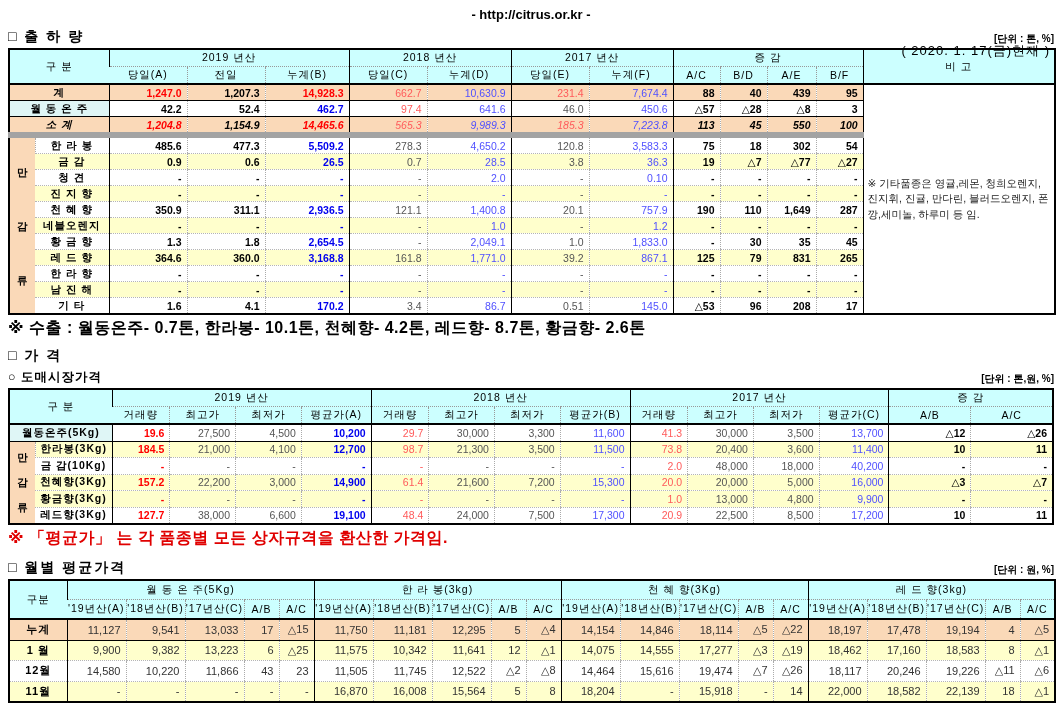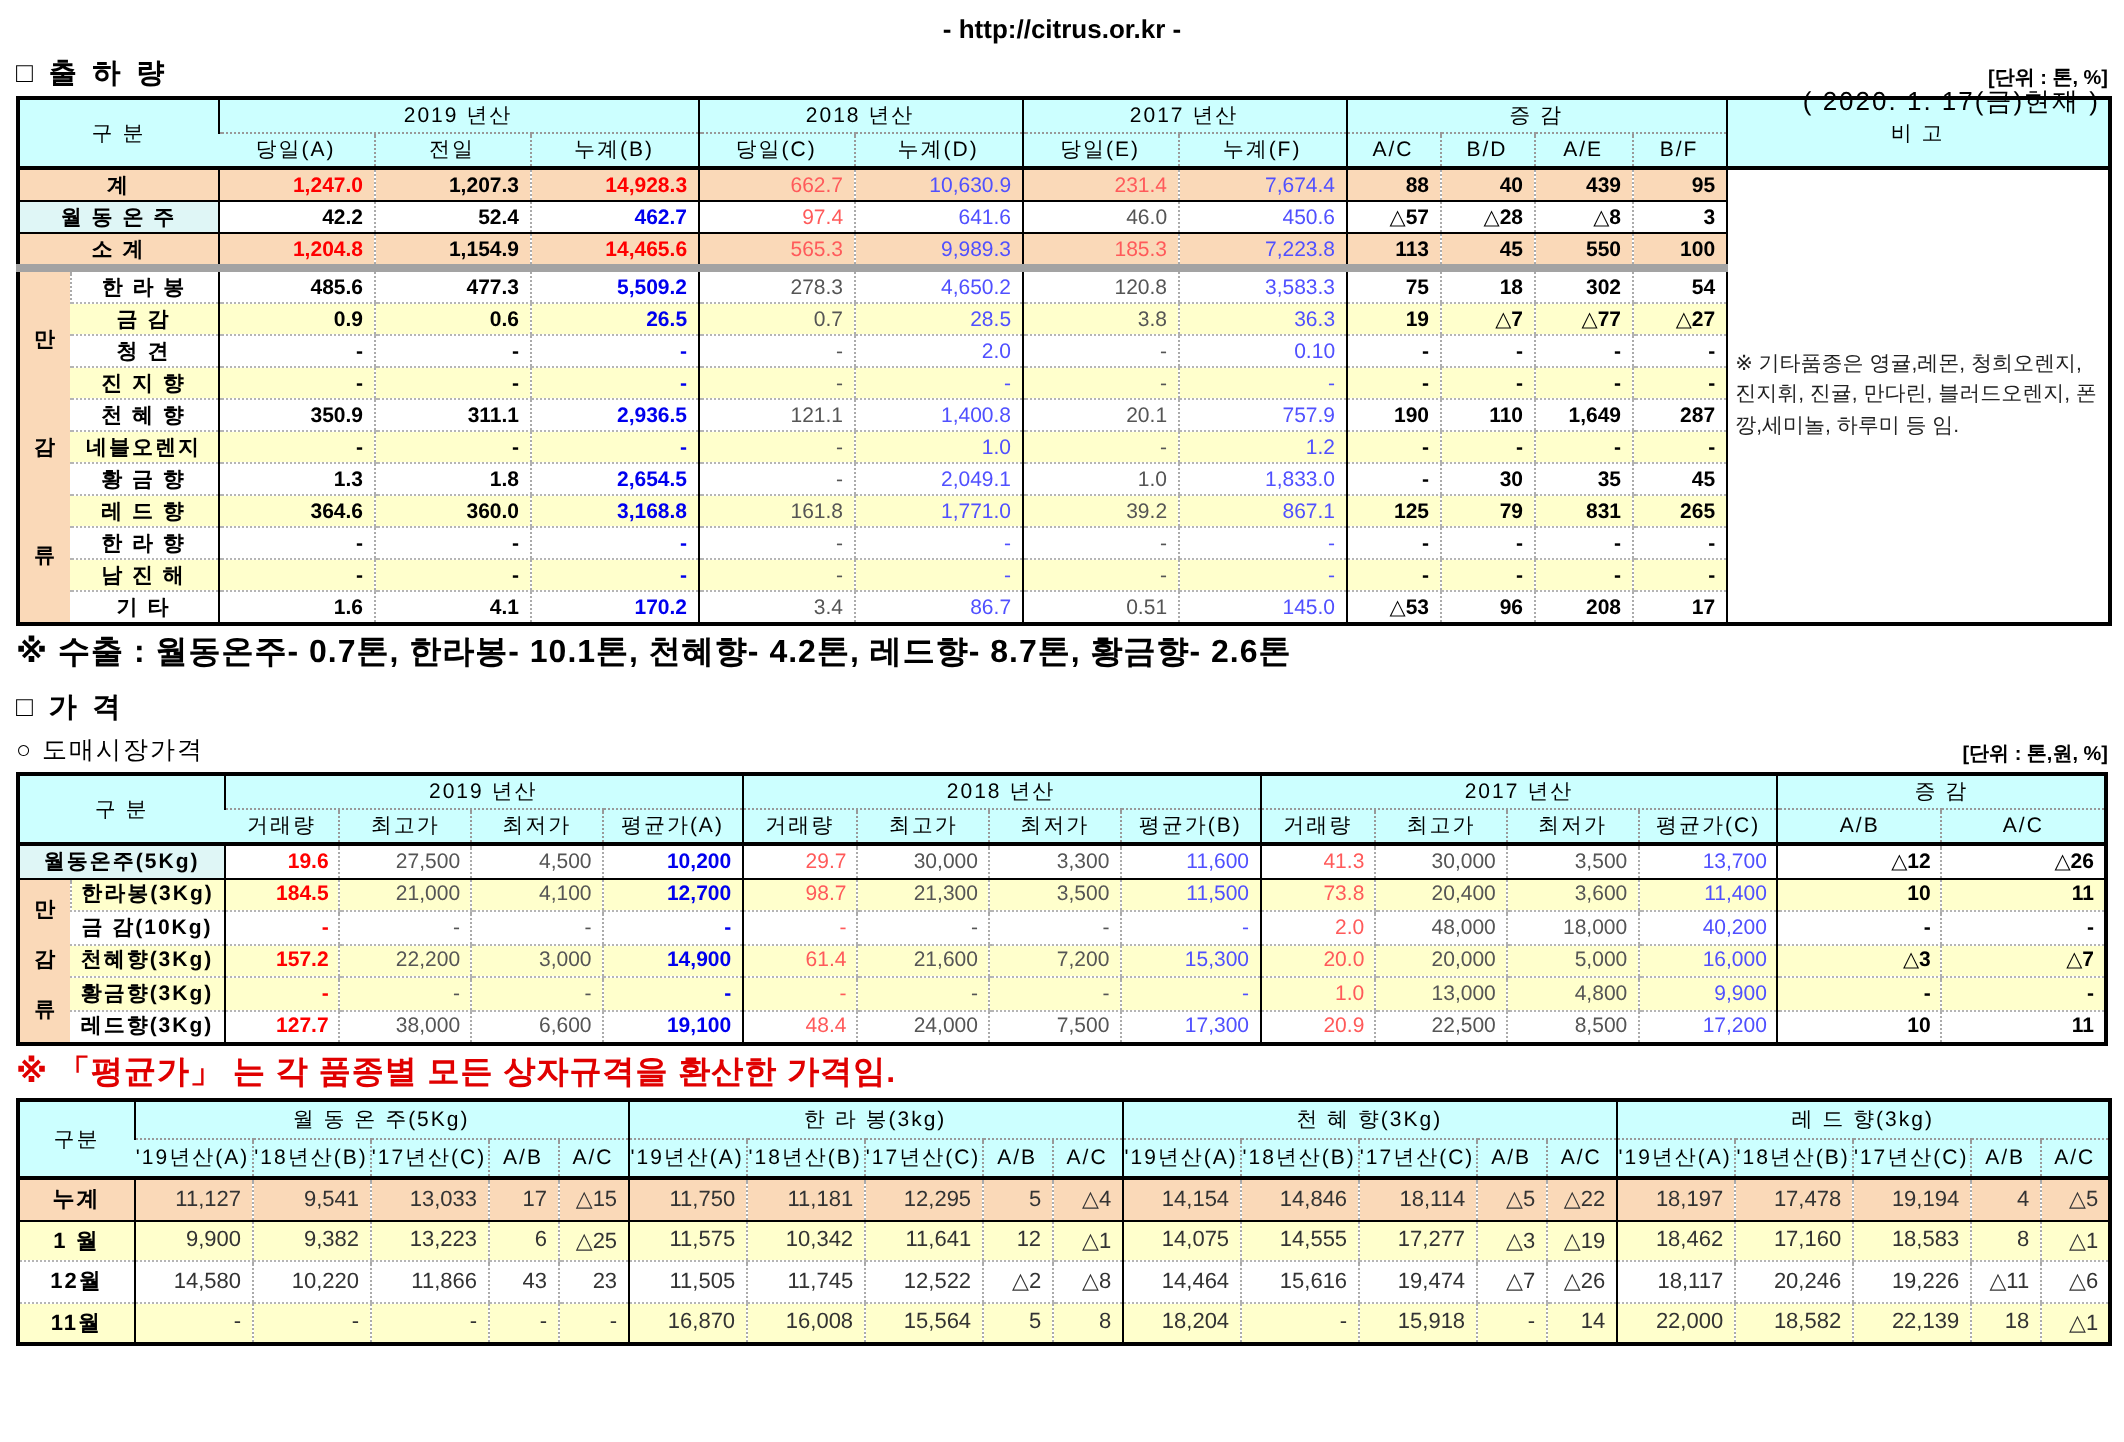--- a/index.html
+++ b/index.html
@@ -8,34 +8,34 @@
   
   .title-line{text-align:center;white-space:nowrap;margin-top:2px;}
   .title-year{font-weight:bold;font-size:15px;vertical-align:middle;margin-right:14px;}
   .title-main{font-weight:bold;font-size:24px;letter-spacing:7px;text-decoration:underline;vertical-align:middle;font-family:"DejaVu Sans",sans-serif;}
   .title-sub{font-weight:bold;font-size:13px;vertical-align:middle;margin-left:12px;}
   .url-line{text-align:center;font-weight:bold;font-size:13px;margin-top:3px;}
   .date-line{position:absolute;top:42px;right:12px;font-size:13px;letter-spacing:1px;}
   
   .sec-row{display:flex;justify-content:space-between;align-items:flex-end;margin-top:6px;}
   .sec-h{font-weight:bold;font-size:14px;letter-spacing:2px;}
-  .sec-h2{font-weight:normal;font-size:12.5px;letter-spacing:1px;}
+  .sec-h2{font-weight:bold;font-size:12.5px;letter-spacing:1px;}
   .unit{font-size:10px;font-weight:bold;}
   
   table{border-collapse:collapse;table-layout:fixed;width:1046px;border:2px solid #000;font-size:10.5px;margin-top:2px;}
   th{background:#CCFFFF;font-weight:normal;padding:1px 0;border-left:1px dotted #999;border-bottom:1px dotted #999;letter-spacing:1px;height:14px;}
   th.ls{border-left:1px solid #000;}
   th:first-child{border-left:none;}
   th.rs2{border-bottom:2px solid #000;}
   thead tr:nth-child(2) th{border-bottom:2px solid #000;}
   td{height:15px;padding:0;border-left:1px dotted #aaa;border-bottom:1px dotted #b5b5b5;overflow:hidden;white-space:nowrap;}
   td:first-child{border-left:none;}
   td.sep-s{border-left:1px solid #000;}
   tr.rb-s > td{border-bottom:1px solid #000;}
-  tr.rb-t > td{border-bottom:4px solid #a3a3a3;}
+  tr.rb-t > td{border-bottom:6px solid #a3a3a3;font-style:italic;}
   .num{text-align:right;padding-right:5px;color:#555;}
   .rlabel{text-align:center;font-weight:bold;letter-spacing:1px;}
   .vlabel{background:#FAD9B8;text-align:center;font-weight:bold;vertical-align:middle;}
   .vg1{line-height:54px;}
   .vg2{line-height:25px;}
   tr.bg-w > td{background:#fff;}
   tr.bg-y > td{background:#FFFFCC;}
   tr.bg-p > td{background:#FAD9B8;}
   td.lbg-c{background:#DFF6F6 !important;}
   td.vlabel{background:#FAD9B8 !important;}
@@ -467,20 +467,24 @@
           <td class="num sep-d c-g">8,500</td>
           <td class="num sep-d c-v">17,200</td>
           <td class="num sep-s c-k">10</td>
           <td class="num sep-d c-k">11</td>
         </tr>
       </tbody>
     </table>
 
   <div class="note note-red">※ 「평균가」 는 각 품종별 모든 상자규격을 환산한 가격임.</div>
 
+  <div class="sec-row" style="margin-top:10px;">
+    <span class="sec-h">□ 월별 평균가격</span>
+    <span class="unit">[단위 : 원, %]</span>
+  </div>
 
   <table id="monthly-table">
     <colgroup>
       <col style="width:58px">
       <col style="width:59px">
         <col style="width:59px">
         <col style="width:59px">
         <col style="width:35px">
         <col style="width:35px">
       <col style="width:59px">

